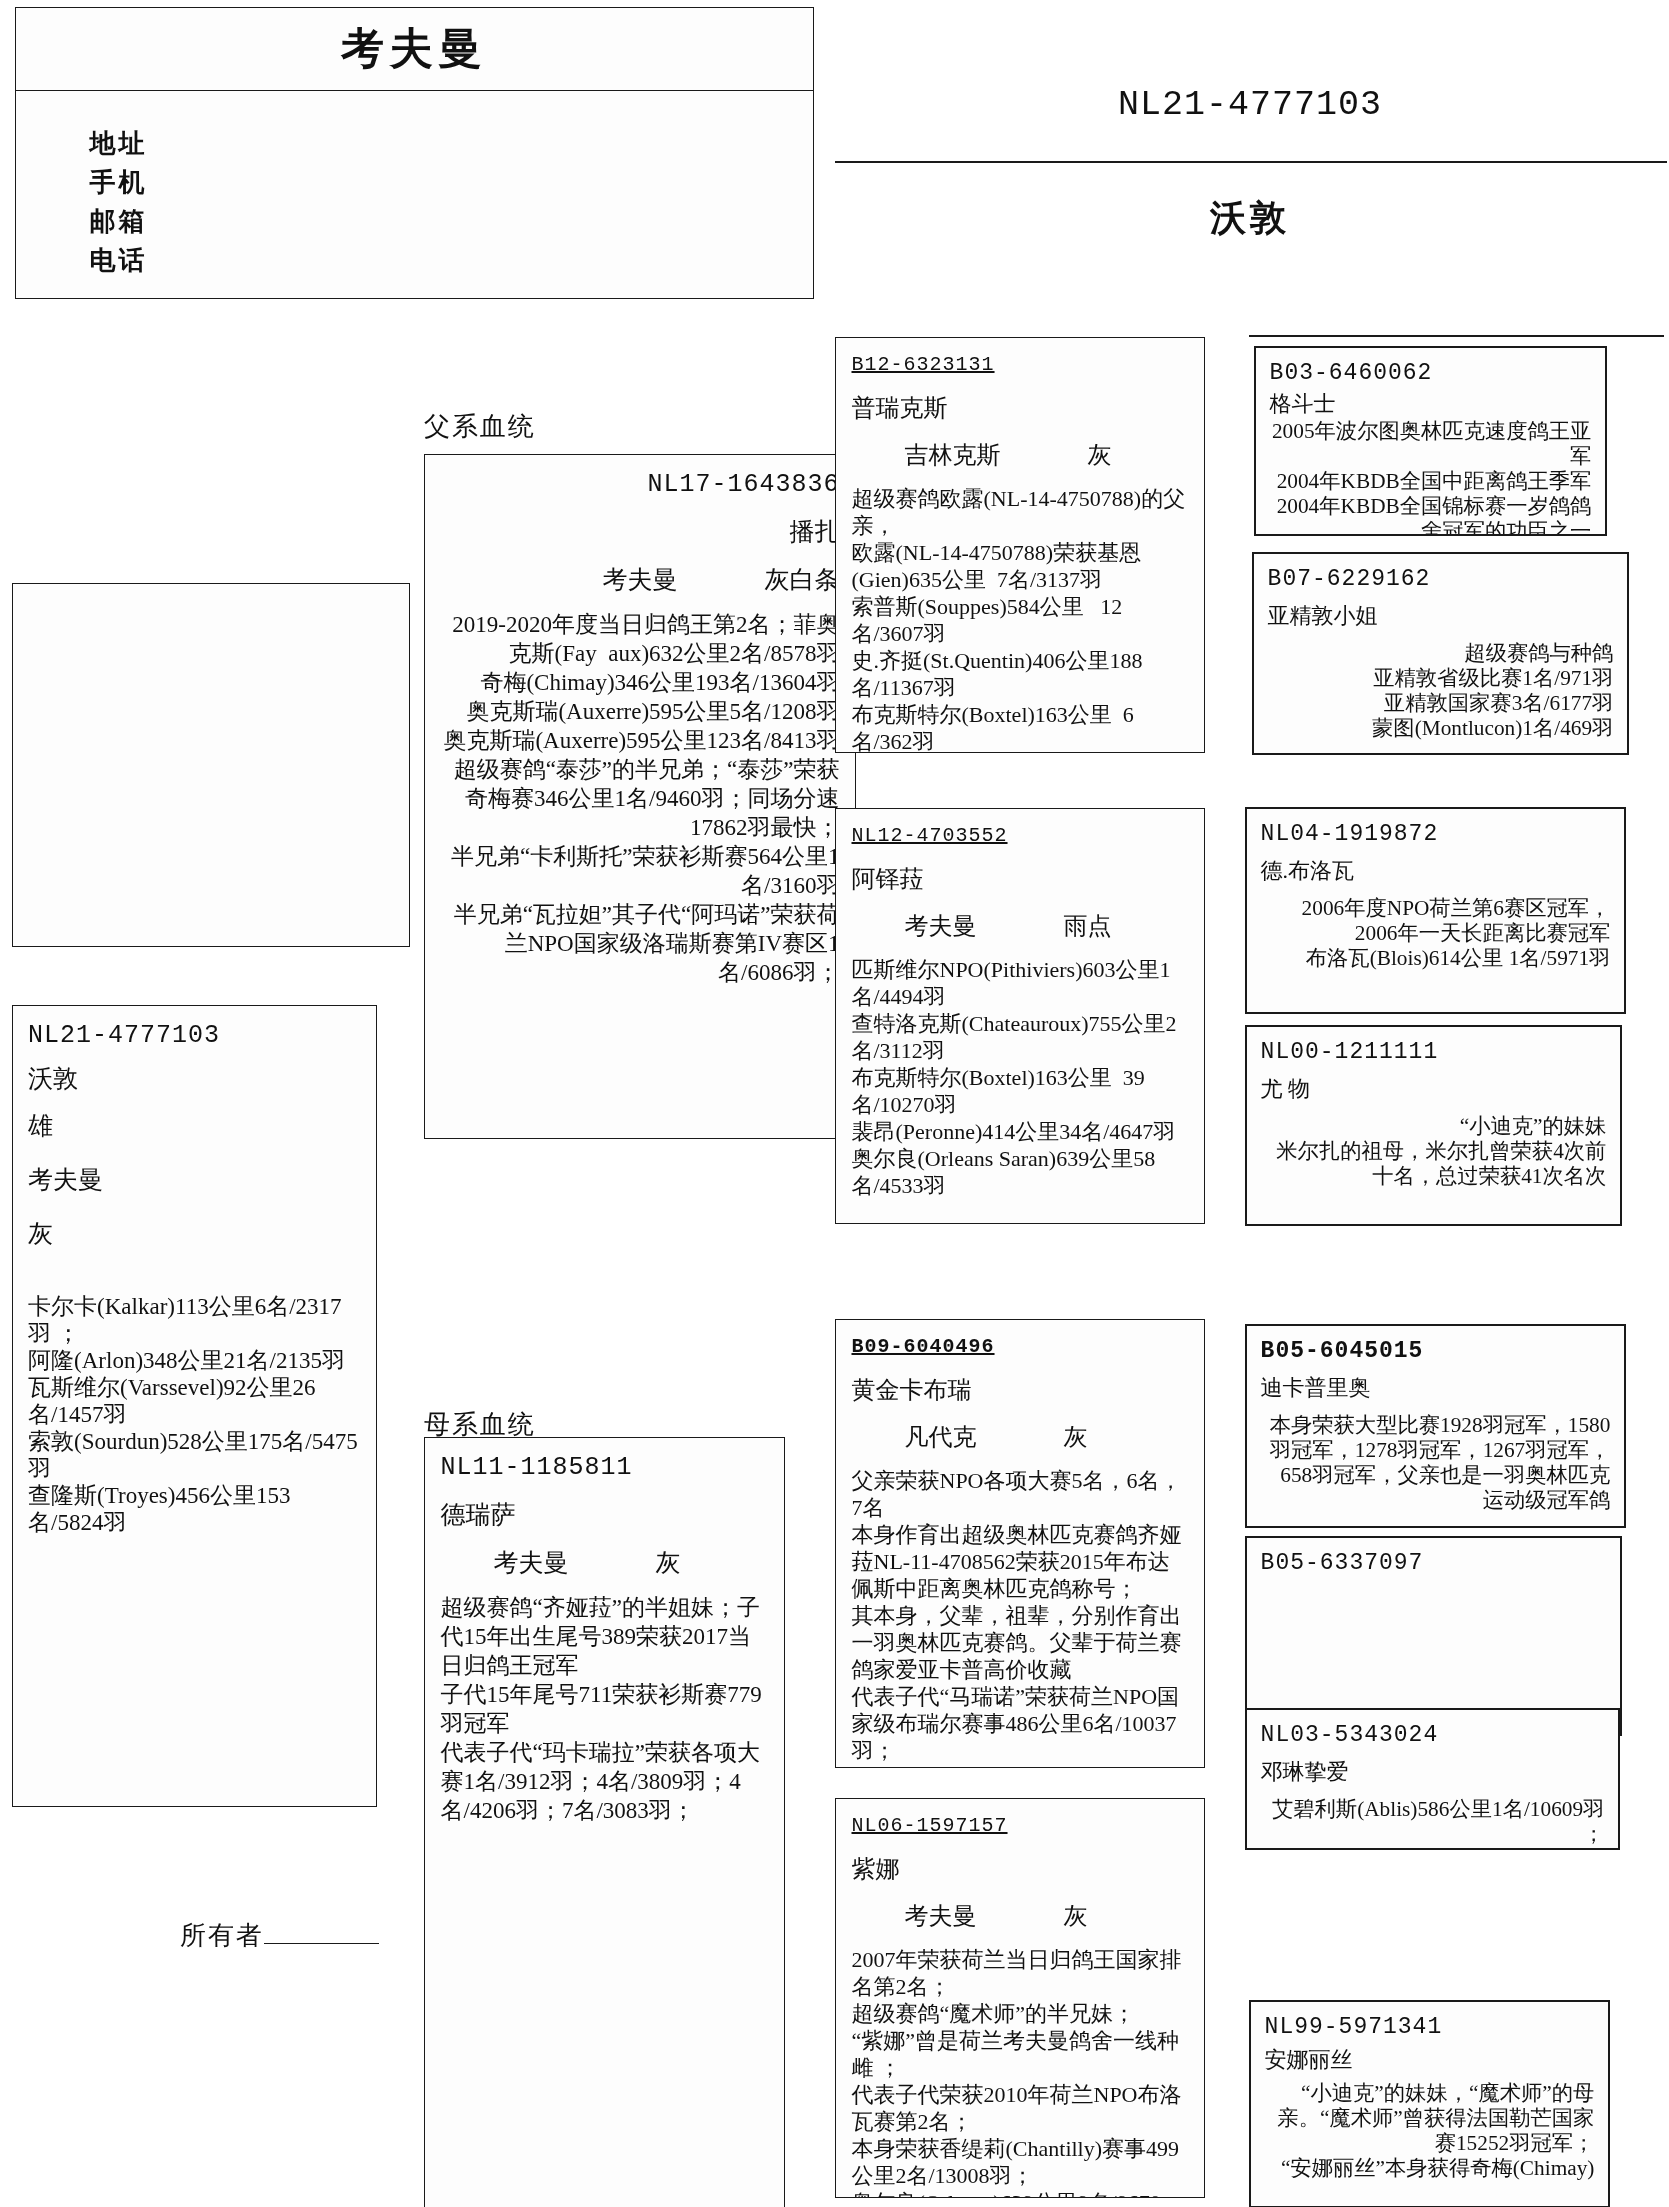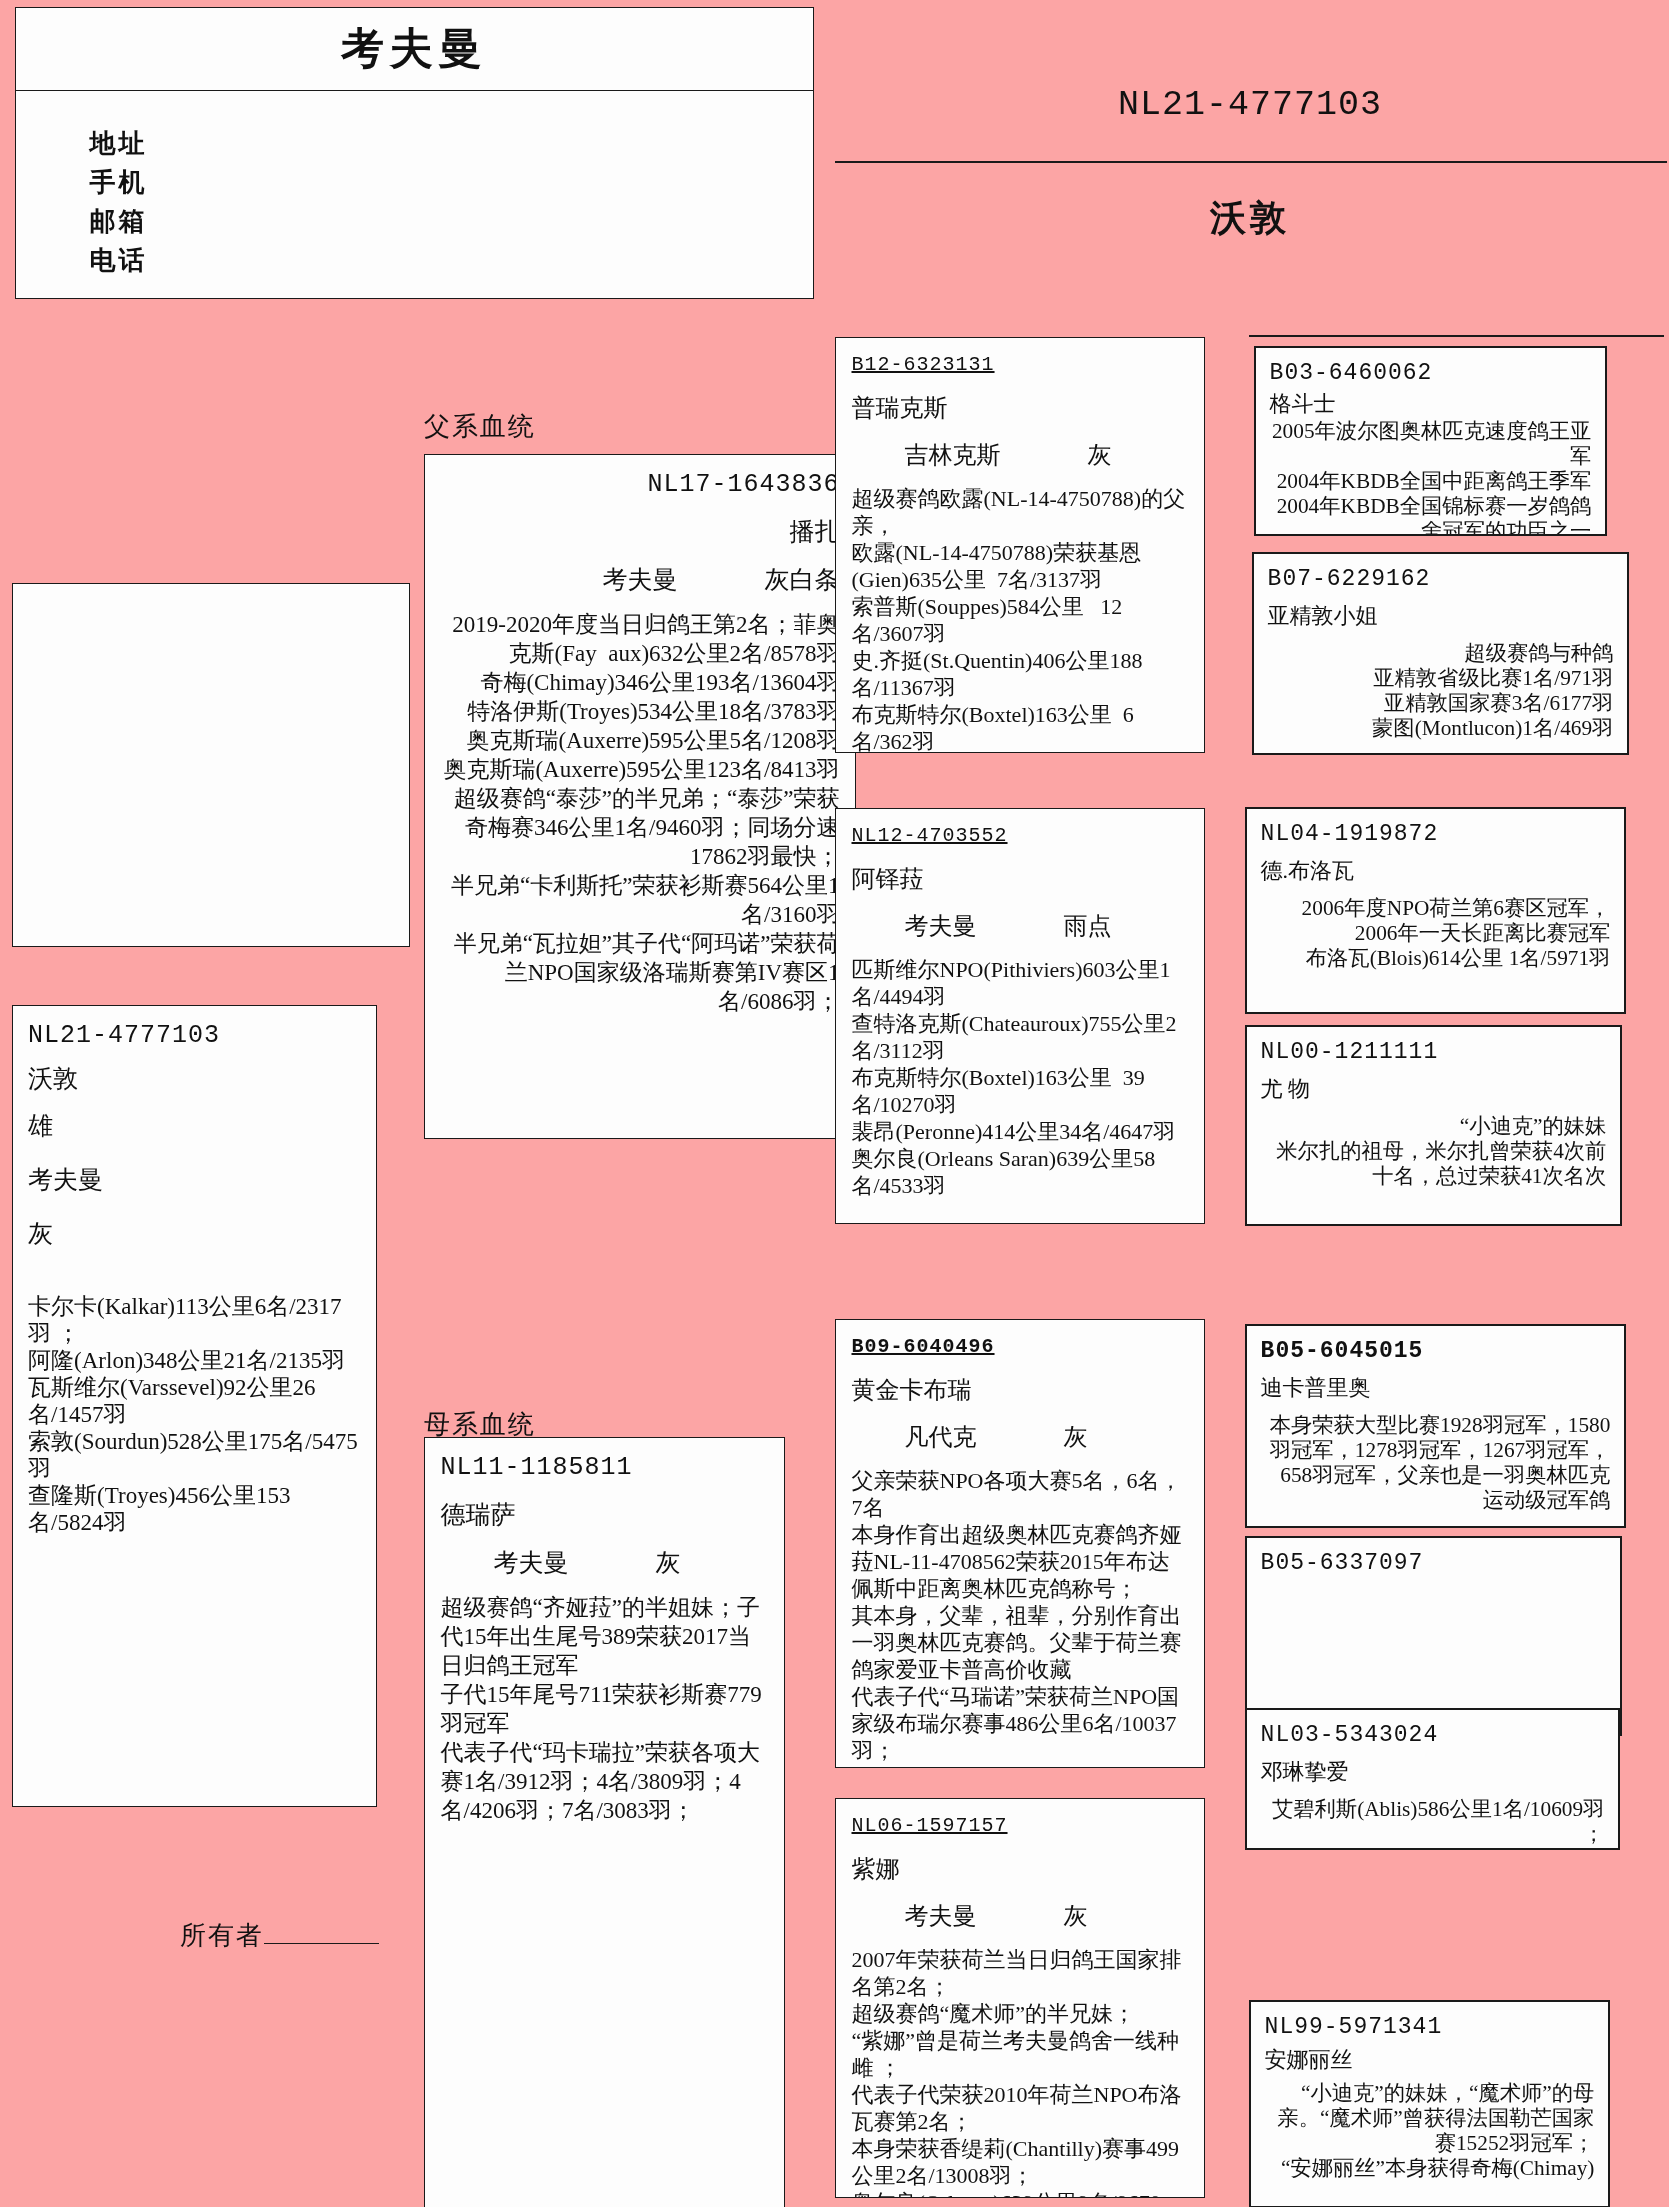--- a/index.html
+++ b/index.html
@@ -1,17 +1,17 @@
 <!DOCTYPE html>
 <html><head>
 <meta charset="utf-8">
 <style>
   html,body{margin:0;padding:0;background:#e9e9e9;}
   .page{
-    position:relative;width:1669px;height:2208px;background:#fca5a5;
+    position:relative;width:1669px;height:2208px;background:#ffffff;
     font-family:"Liberation Serif","DejaVu Serif",serif;color:#111;overflow:hidden;
   }
   .abs{position:absolute;box-sizing:border-box;}
   .pbox{border:1.9px solid #1a1a1a;background:#fdfdfd;padding:13.6px 15.5px;overflow:hidden;}
   .pbox.thick{border-width:2.9px;padding:9.7px 13.6px;}
   .ring{font-family:"Liberation Mono","DejaVu Sans Mono",monospace;font-size:25px;letter-spacing:1px;margin:1.9px 0 15.5px;}
   .ring.bold{font-weight:bold;}
   .pname{font-size:25px;margin:0 0 15.5px;}
   .strainrow{font-size:25px;margin:0 0 13.6px;white-space:pre;}
   .strain{margin-left:53px;}
@@ -92,21 +92,20 @@
   <div class="abs section-label" style="left:424px;top:409px;">父系血统</div>
   <div class="abs section-label" style="left:424px;top:1407px;">母系血统</div>
 
   <div class="abs pbox col-par" style="left:424px;top:454px;width:432px;height:685px;text-align:right;">
     <div class="ring">NL17-1643836</div>
     <div class="pname">播扎</div>
     <div class="strainrow"><span class="strain">考夫曼</span><span class="pcolor">灰白条</span></div>
     <div class="lines">
         <div class="line">2019-2020年度当日归鸽王第2名；菲奥克斯(Fay  aux)632公里2名/8578羽</div>
         <div class="line">奇梅(Chimay)346公里193名/13604羽</div>
-        <div class="line">特洛伊斯(Troyes)534公里18名/3783羽</div>
         <div class="line">奥克斯瑞(Auxerre)595公里5名/1208羽</div>
         <div class="line">奥克斯瑞(Auxerre)595公里123名/8413羽</div>
         <div class="line">超级赛鸽“泰莎”的半兄弟；“泰莎”荣获奇梅赛346公里1名/9460羽；同场分速17862羽最快；</div>
         <div class="line">半兄弟“卡利斯托”荣获衫斯赛564公里1名/3160羽</div>
         <div class="line">半兄弟“瓦拉妲”其子代“阿玛诺”荣获荷兰NPO国家级洛瑞斯赛第IV赛区1名/6086羽；</div>
       </div>
   </div>
 
   <div class="abs pbox col-par" style="left:424px;top:1437px;width:361px;height:829px;">
     <div class="ring">NL11-1185811</div>

